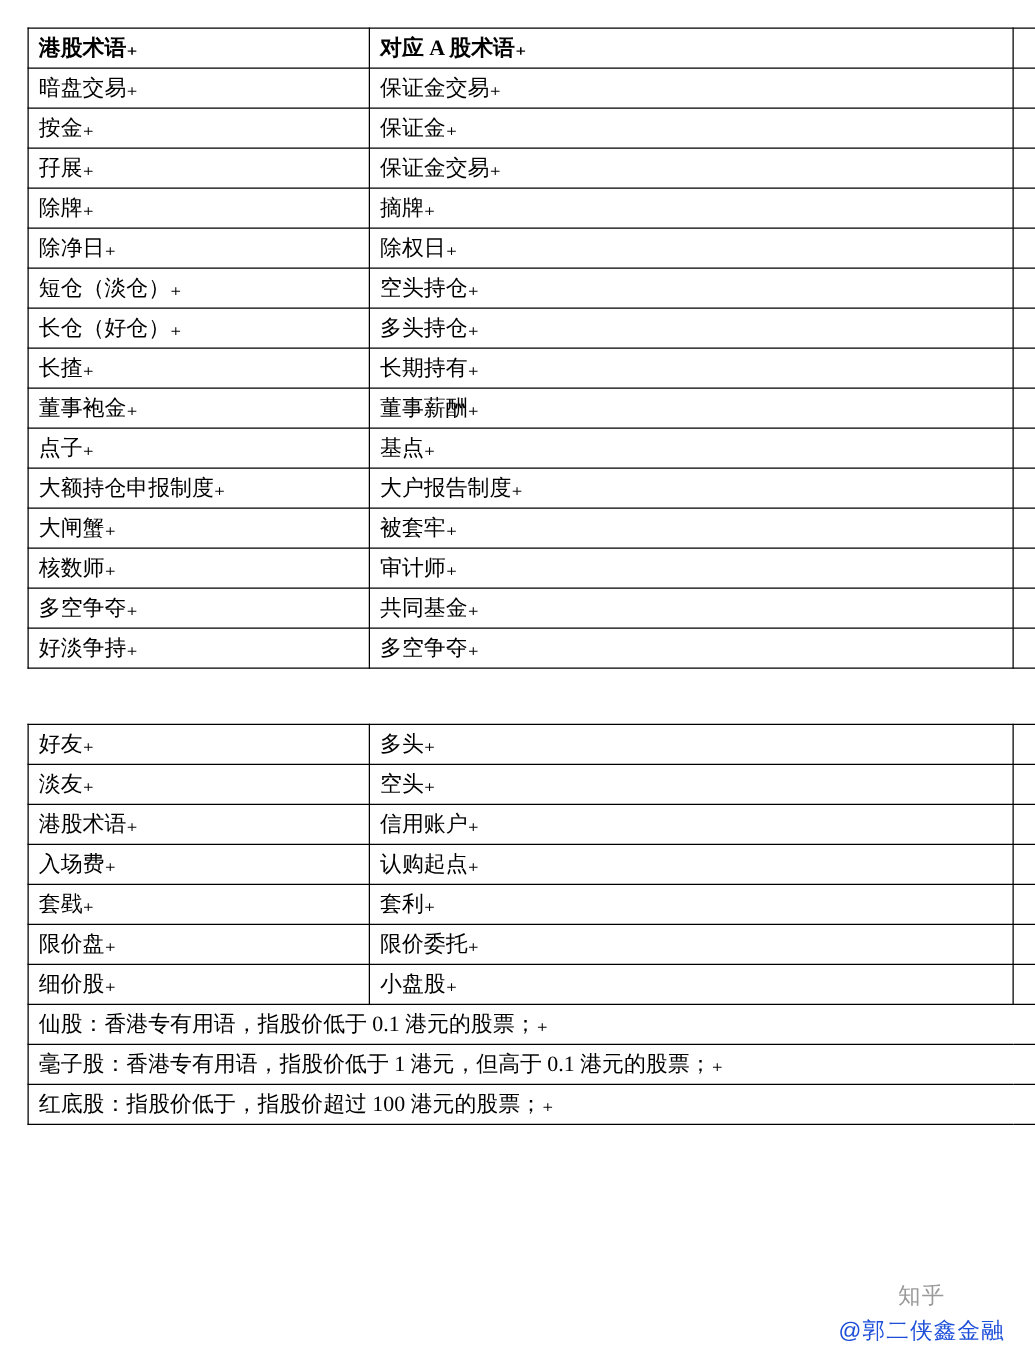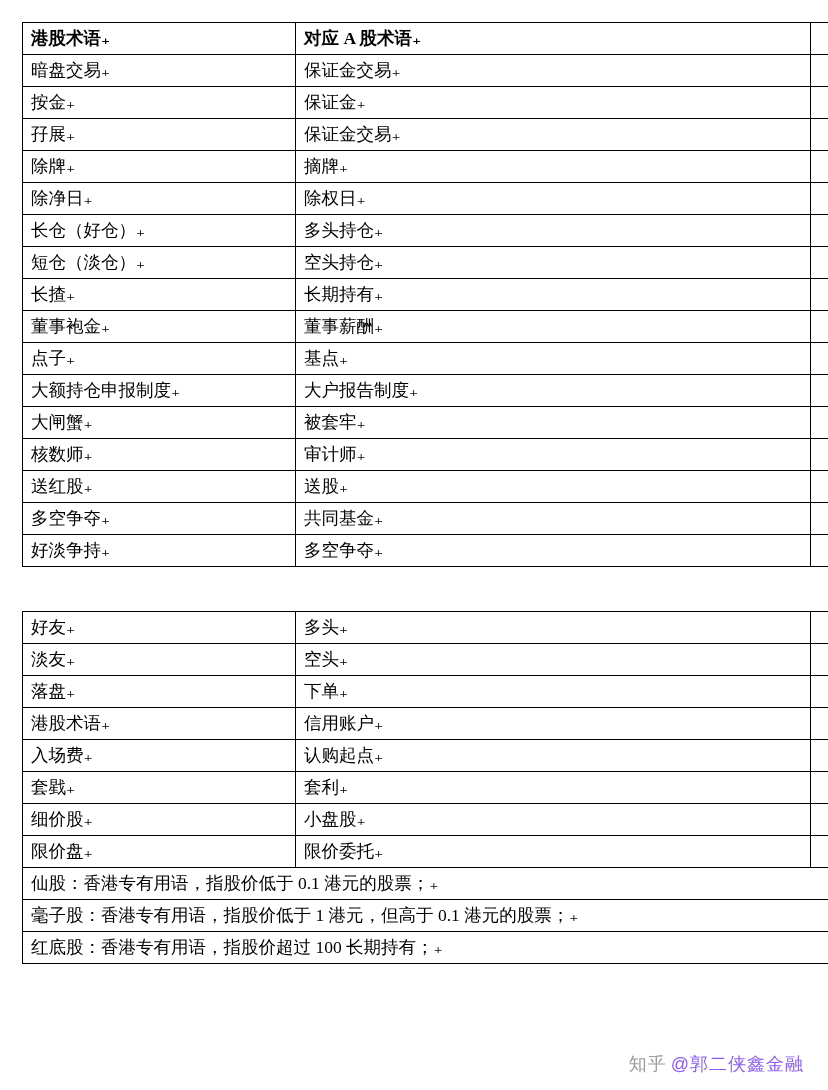--- a/index.html
+++ b/index.html
@@ -53,26 +53,27 @@
     position: absolute;
     right: 24px;
     bottom: 14px;
     font-size: 18px;
     color: #9a9a9a;
     font-family: "Liberation Sans", sans-serif;
     letter-spacing: 1px;
     display: flex;
     align-items: center;
     gap: 4px;
+    flex-direction: column;
   }
   .watermark .zhihu {
     color: #9a9a9a;
   }
   .watermark .at {
-    color: #8b5cf6;
+    color: #1d4ed8;
   }
 </style>
 </head>
 <body>
 
 <div class="page">
 
   <table class="term-table">
     <tbody>
       <tr class="hdr">
@@ -99,30 +100,30 @@
         <td class="col-a">除牌₊</td>
         <td class="col-b">摘牌₊</td>
         <td class="col-c"></td>
       </tr>
       <tr>
         <td class="col-a">除净日₊</td>
         <td class="col-b">除权日₊</td>
         <td class="col-c"></td>
       </tr>
       <tr>
+        <td class="col-a">短仓（淡仓）₊</td>
+        <td class="col-b">空头持仓₊</td>
+        <td class="col-c"></td>
+      </tr>
+      <tr>
         <td class="col-a">长仓（好仓）₊</td>
         <td class="col-b">多头持仓₊</td>
         <td class="col-c"></td>
       </tr>
       <tr>
-        <td class="col-a">短仓（淡仓）₊</td>
-        <td class="col-b">空头持仓₊</td>
-        <td class="col-c"></td>
-      </tr>
-      <tr>
         <td class="col-a">长揸₊</td>
         <td class="col-b">长期持有₊</td>
         <td class="col-c"></td>
       </tr>
       <tr>
         <td class="col-a">董事袍金₊</td>
         <td class="col-b">董事薪酬₊</td>
         <td class="col-c"></td>
       </tr>
       <tr>
@@ -139,25 +140,20 @@
         <td class="col-a">大闸蟹₊</td>
         <td class="col-b">被套牢₊</td>
         <td class="col-c"></td>
       </tr>
       <tr>
         <td class="col-a">核数师₊</td>
         <td class="col-b">审计师₊</td>
         <td class="col-c"></td>
       </tr>
       <tr>
-        <td class="col-a">送红股₊</td>
-        <td class="col-b">送股₊</td>
-        <td class="col-c"></td>
-      </tr>
-      <tr>
         <td class="col-a">多空争夺₊</td>
         <td class="col-b">共同基金₊</td>
         <td class="col-c"></td>
       </tr>
       <tr>
         <td class="col-a">好淡争持₊</td>
         <td class="col-b">多空争夺₊</td>
         <td class="col-c"></td>
       </tr>
     </tbody>
@@ -171,57 +167,52 @@
         <td class="col-a">好友₊</td>
         <td class="col-b">多头₊</td>
         <td class="col-c"></td>
       </tr>
       <tr>
         <td class="col-a">淡友₊</td>
         <td class="col-b">空头₊</td>
         <td class="col-c"></td>
       </tr>
       <tr>
-        <td class="col-a">落盘₊</td>
-        <td class="col-b">下单₊</td>
-        <td class="col-c"></td>
-      </tr>
-      <tr>
         <td class="col-a">港股术语₊</td>
         <td class="col-b">信用账户₊</td>
         <td class="col-c"></td>
       </tr>
       <tr>
         <td class="col-a">入场费₊</td>
         <td class="col-b">认购起点₊</td>
         <td class="col-c"></td>
       </tr>
       <tr>
         <td class="col-a">套戥₊</td>
         <td class="col-b">套利₊</td>
         <td class="col-c"></td>
       </tr>
       <tr>
+        <td class="col-a">限价盘₊</td>
+        <td class="col-b">限价委托₊</td>
+        <td class="col-c"></td>
+      </tr>
+      <tr>
         <td class="col-a">细价股₊</td>
         <td class="col-b">小盘股₊</td>
         <td class="col-c"></td>
       </tr>
-      <tr>
-        <td class="col-a">限价盘₊</td>
-        <td class="col-b">限价委托₊</td>
-        <td class="col-c"></td>
-      </tr>
       <tr class="full-row">
         <td colspan="3">仙股：香港专有用语，指股价低于 0.1 港元的股票；₊</td>
       </tr>
       <tr class="full-row">
         <td colspan="3">毫子股：香港专有用语，指股价低于 1 港元，但高于 0.1 港元的股票；₊</td>
       </tr>
       <tr class="full-row">
-        <td colspan="3">红底股：香港专有用语，指股价超过 100 长期持有；₊</td>
+        <td colspan="3">红底股：指股价低于，指股价超过 100 港元的股票；₊</td>
       </tr>
     </tbody>
   </table>
 
   <div class="watermark">
     <span class="zhihu">知乎</span>
     <span class="at">@郭二侠鑫金融</span>
   </div>
 
 </div>

